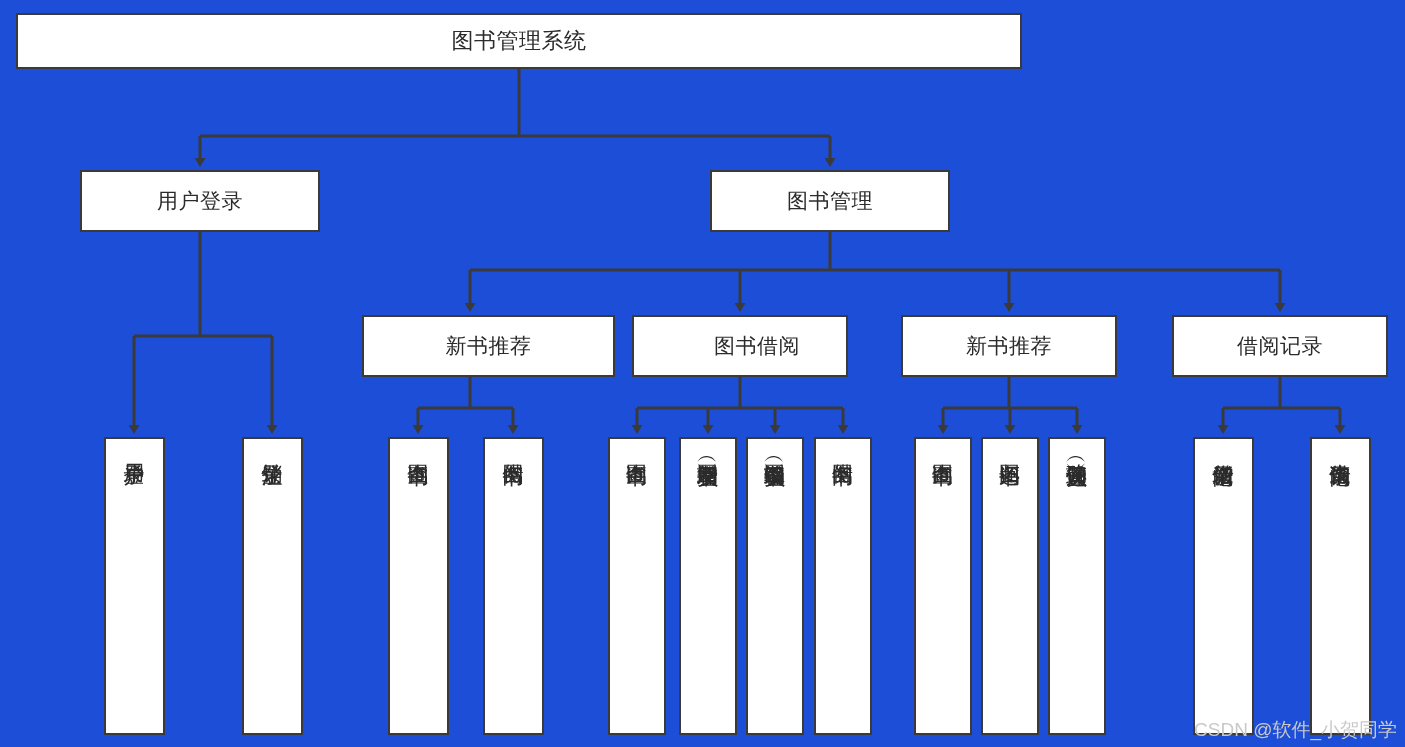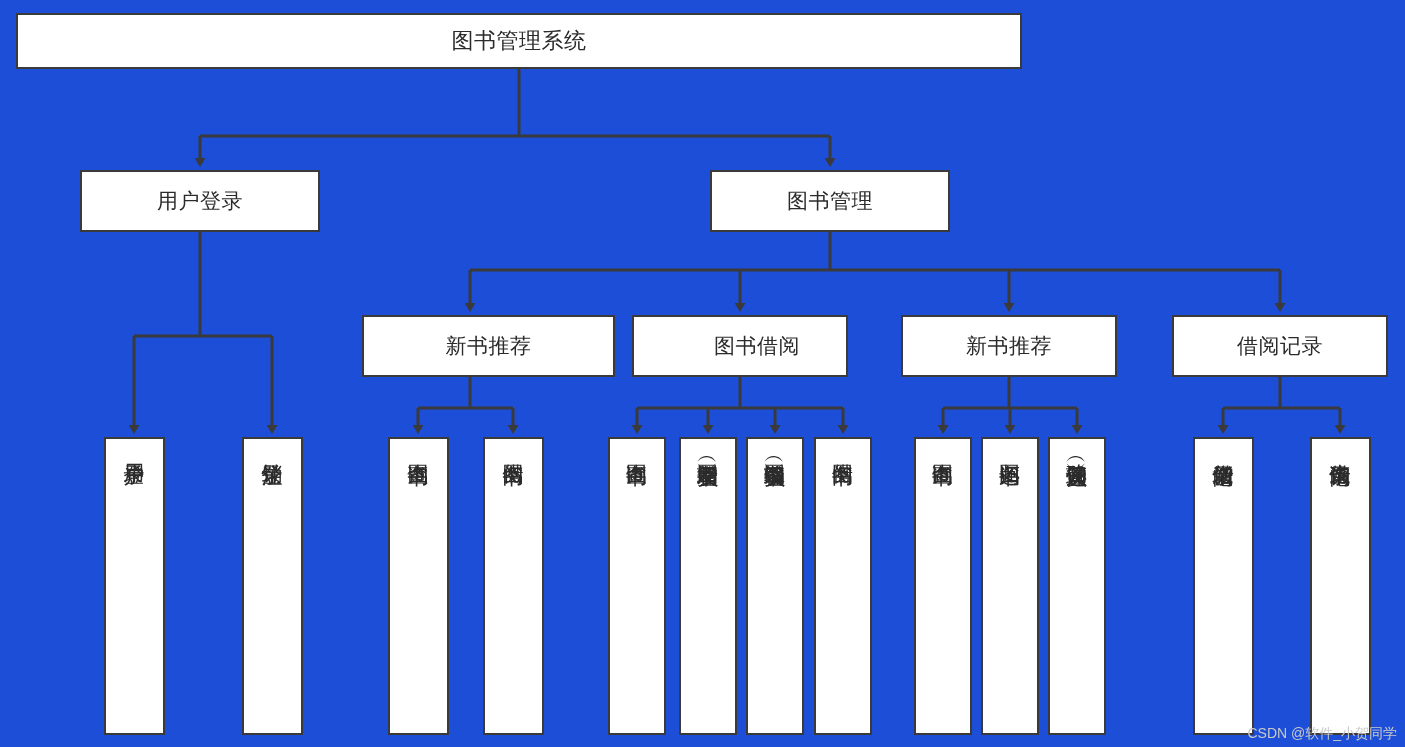--- a/index.html
+++ b/index.html
@@ -56,21 +56,21 @@
     text-orientation: upright;
     font-size: 21px;
     line-height: 1.1;
     white-space: nowrap;
   }
   .node.root .node-label { font-size: 22px; }
   .watermark {
     position: absolute;
     right: 8px;
     bottom: 4px;
-    font-size: 14px;
+    font-size: 19px;
     color: #c9c9c9;
     z-index: 6;
     white-space: nowrap;
     user-select: none;
   }
 </style>
 </head>
 <body>
 
 <div id="diagram-root" style="background: #1d4ed8;">

